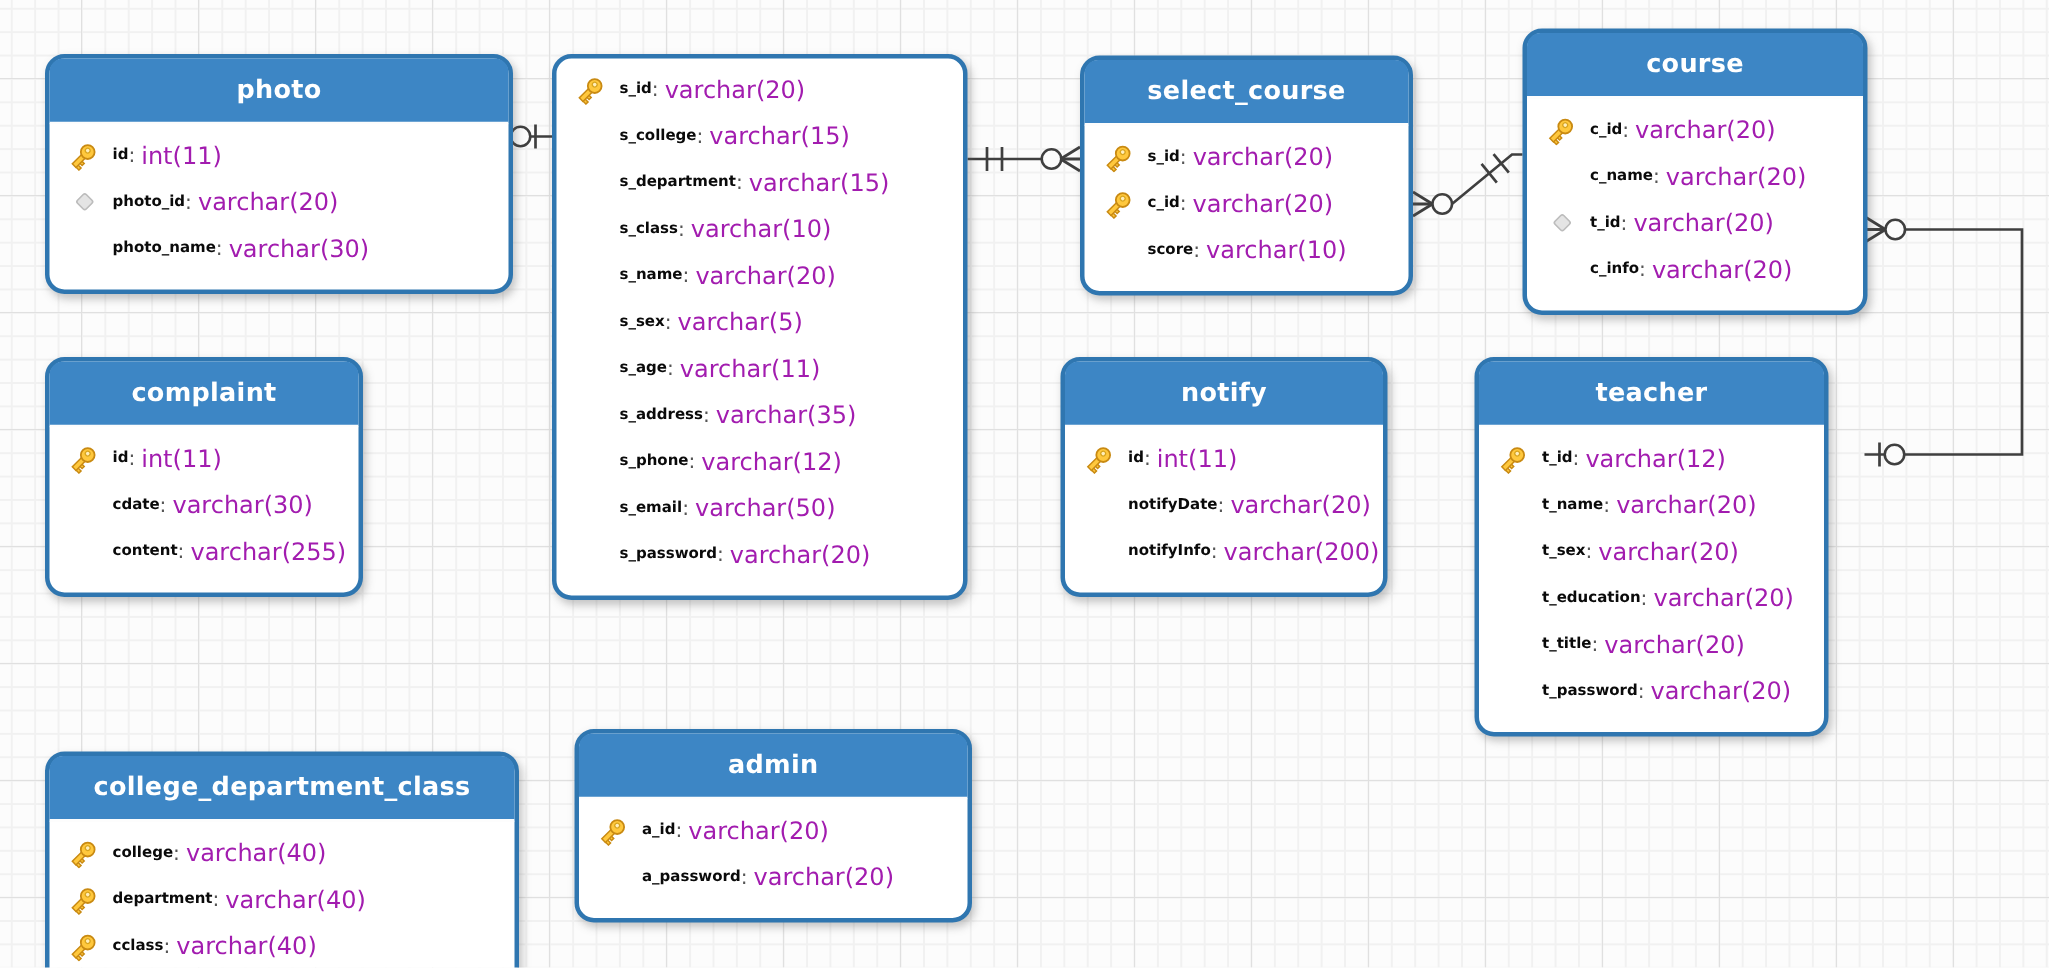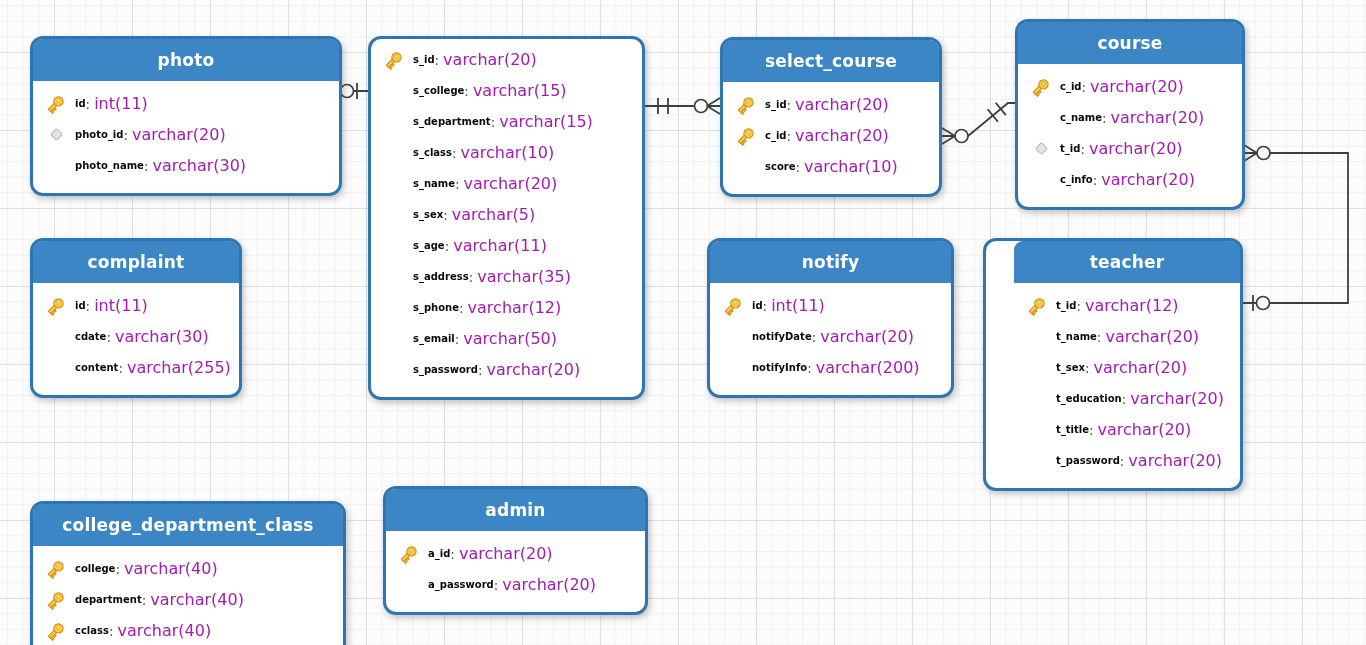--- a/index.html
+++ b/index.html
@@ -311,21 +311,21 @@
     <span class="field-type">varchar(30)</span>
   </div>
           <div class="row">
     <span class="icon-cell"></span>
     <span class="field-name">content</span>
     <span class="field-sep">:</span>
     <span class="field-type">varchar(255)</span>
   </div>
         </div>
   </div>
-      <div class="table" style="left: 707px; top: 238px; width: 247px; text-align: right;">
+      <div class="table" style="left: 707px; top: 238px; width: 218px; text-align: right;">
     <div class="table-header">
       <span class="table-title">notify</span>
     </div>
     <div class="table-body">
           <div class="row">
     <span class="icon-cell">
               <svg width="20" height="20" viewBox="0 0 20 20">
                 <g transform="rotate(-45 10 10)">
                   <rect x="1" y="11.2" width="2" height="3" fill="#ffc83d" stroke="#c98a12" stroke-width="1"></rect>
                   <rect x="4.6" y="11.2" width="2" height="2.4" fill="#ffc83d" stroke="#c98a12" stroke-width="1"></rect>
@@ -346,21 +346,21 @@
     <span class="field-type">varchar(20)</span>
   </div>
           <div class="row">
     <span class="icon-cell"></span>
     <span class="field-name">notifyInfo</span>
     <span class="field-sep">:</span>
     <span class="field-type">varchar(200)</span>
   </div>
         </div>
   </div>
-      <div class="table" style="left: 983px; top: 238px; width: 260px; padding-left: 28px;">
+      <div class="table" style="left: 983px; top: 238px; width: 236px;">
     <div class="table-header">
       <span class="table-title">teacher</span>
     </div>
     <div class="table-body">
           <div class="row">
     <span class="icon-cell">
               <svg width="20" height="20" viewBox="0 0 20 20">
                 <g transform="rotate(-45 10 10)">
                   <rect x="1" y="11.2" width="2" height="3" fill="#ffc83d" stroke="#c98a12" stroke-width="1"></rect>
                   <rect x="4.6" y="11.2" width="2" height="2.4" fill="#ffc83d" stroke="#c98a12" stroke-width="1"></rect>

